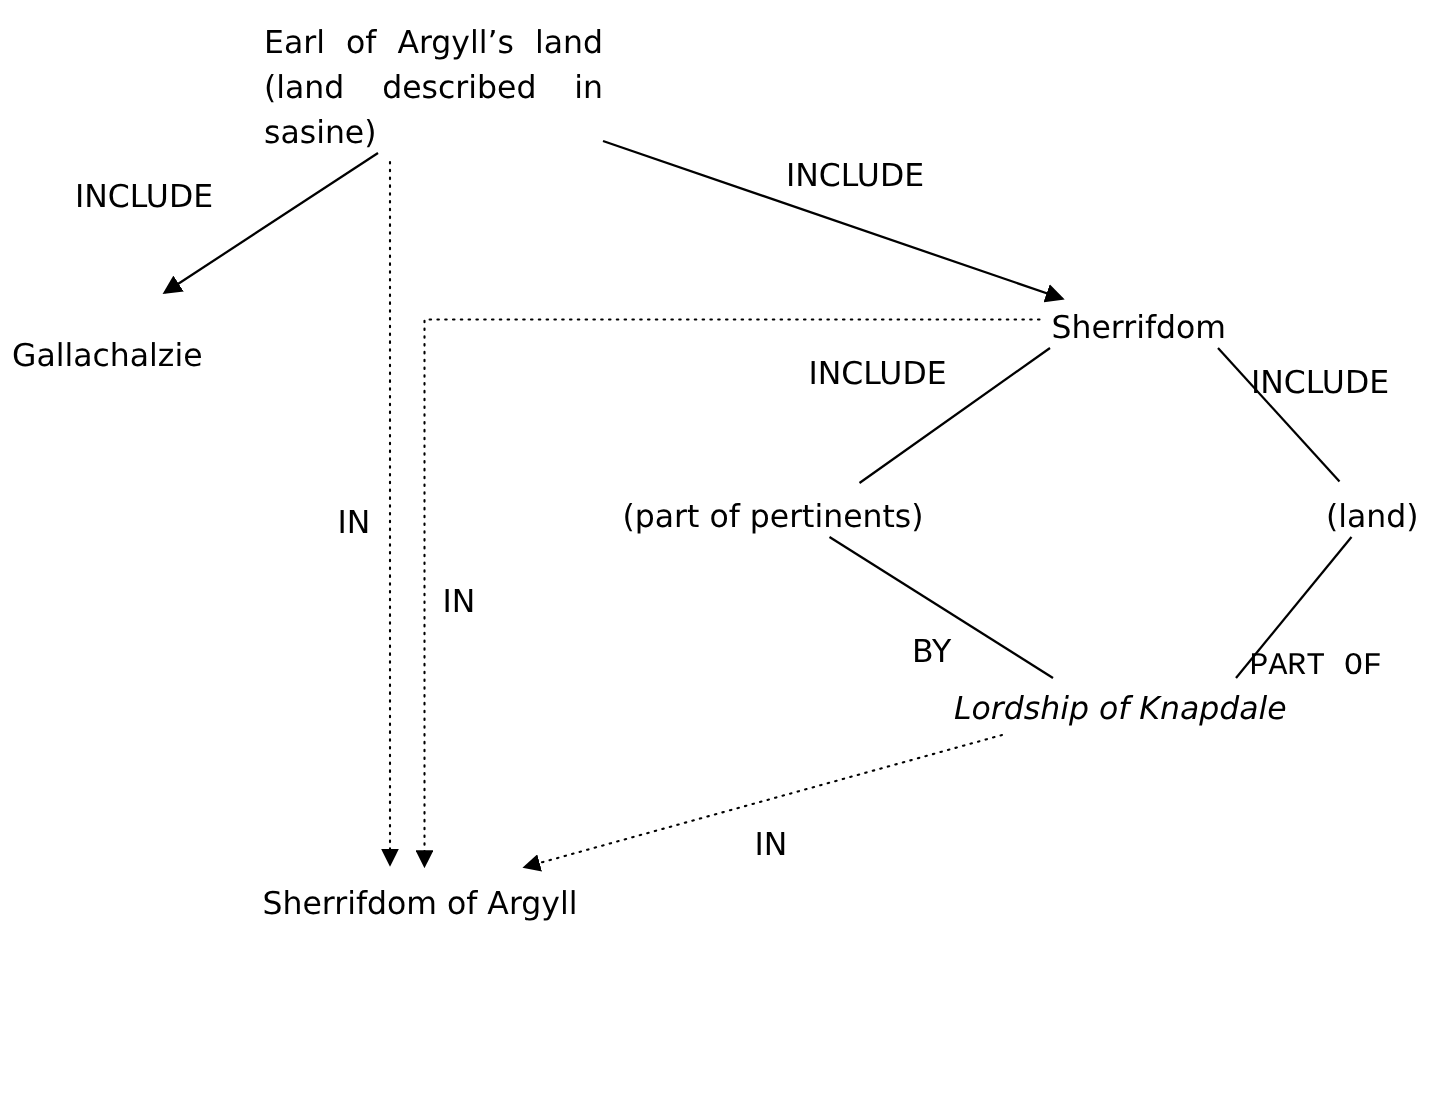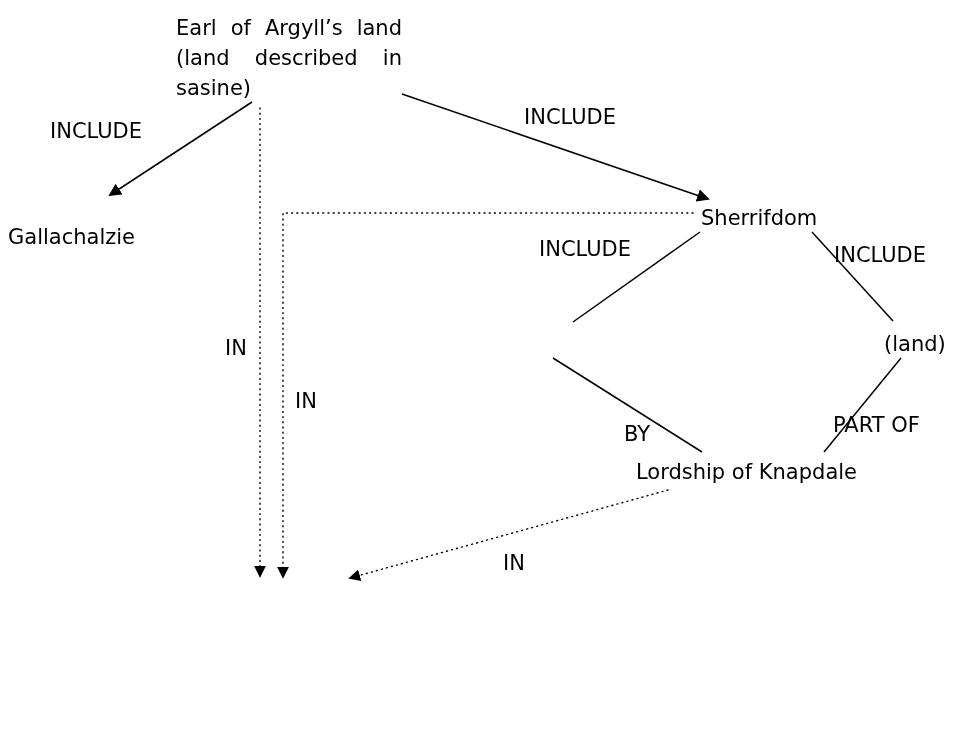--- a/index.html
+++ b/index.html
@@ -64,37 +64,39 @@
 
     <path d="M668 490 L350 578" fill="none" stroke="#000" stroke-width="1.4" stroke-dasharray="1 4.2" stroke-linecap="round" marker-end="url(#arrow)"></path>
   </svg>
 
   <div class="lbl node-earl" style="left:176px; top:13px;">Earl of Argyll’s land (land described in sasine)</div>
 
   <div class="lbl" style="left:8px; top:205px;margin-top:19px;">Gallachalzie</div>
 
   <div class="lbl" style="left:701px; top:205px;">Sherrifdom</div>
 
+  <div class="lbl" style="left:415px; top:331px;">(part of pertinents)</div>
 
   <div class="lbl" style="left:884px; top:331px;">(land)</div>
 
-  <div class="lbl" style="left:636px; top:459px;">Lordship of Knapdale</div>
+  <div class="lbl" style="left:636px; top:459px;font-style:italic;">Lordship of Knapdale</div>
 
+  <div class="lbl" style="left:175px; top:589px;">Sherrifdom of Argyll</div>
 
   <div class="lbl" style="left:50px; top:118px;">INCLUDE</div>
 
   <div class="lbl" style="left:524px; top:104px;">INCLUDE</div>
 
   <div class="lbl" style="left:539px; top:236px;">INCLUDE</div>
 
   <div class="lbl" style="left:834px; top:242px;">INCLUDE</div>
 
   <div class="lbl" style="left:225px; top:335px;">IN</div>
 
   <div class="lbl" style="left:295px; top:388px;">IN</div>
 
-  <div class="lbl" style="left:608px; top:421px;margin-left:16px;">BY</div>
+  <div class="lbl" style="left:608px; top:421px;">BY</div>
 
-  <div class="lbl" style="left:833px; top:412px;">PART OF</div>
+  <div class="lbl" style="left:833px; top:432px;font-family:Liberation Mono, monospace;">PART OF</div>
 
   <div class="lbl" style="left:503px; top:550px;">IN</div>
 
 </div>
 
 </body></html>

